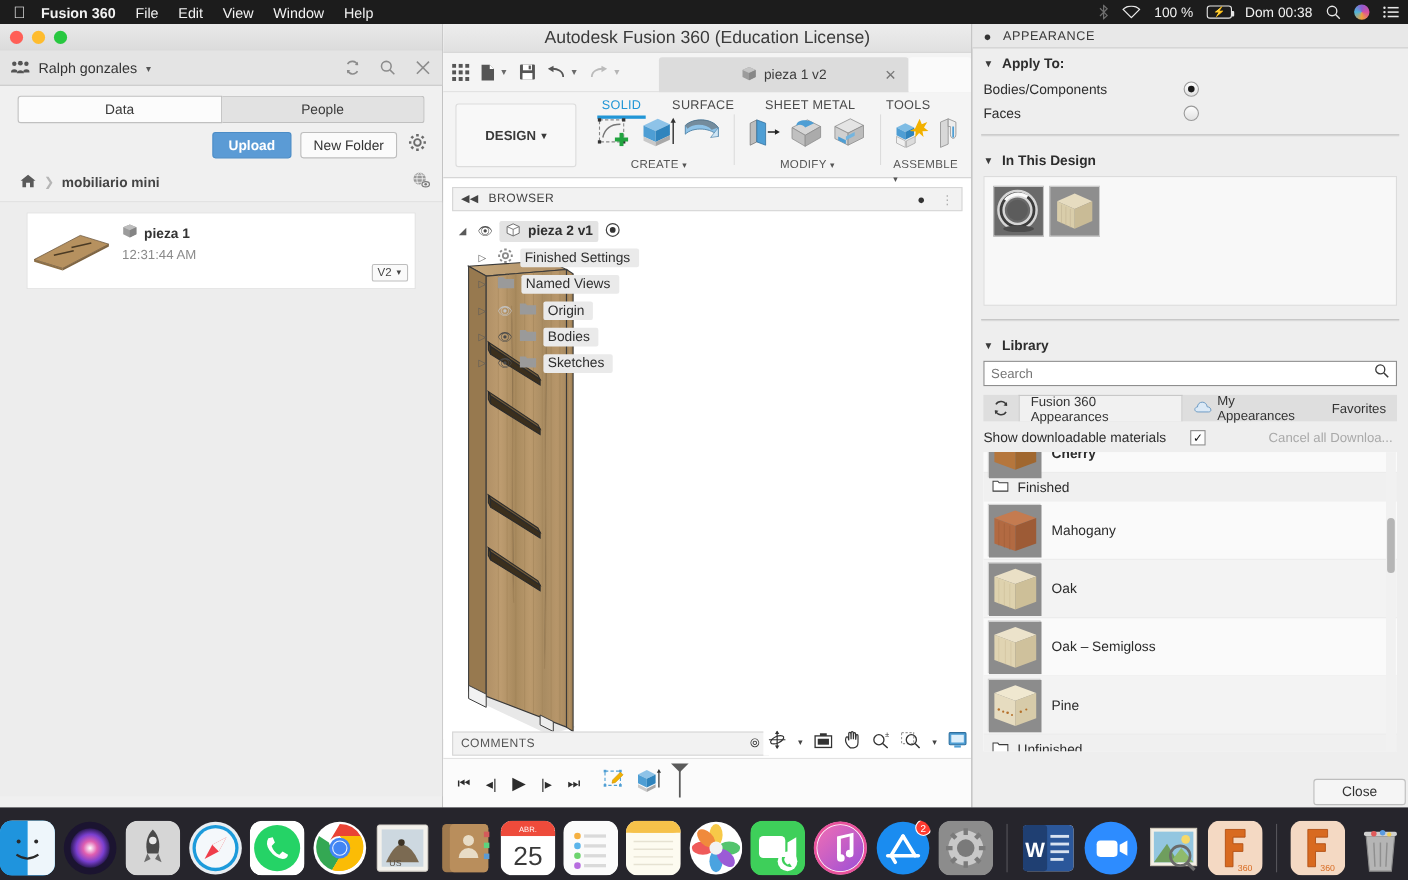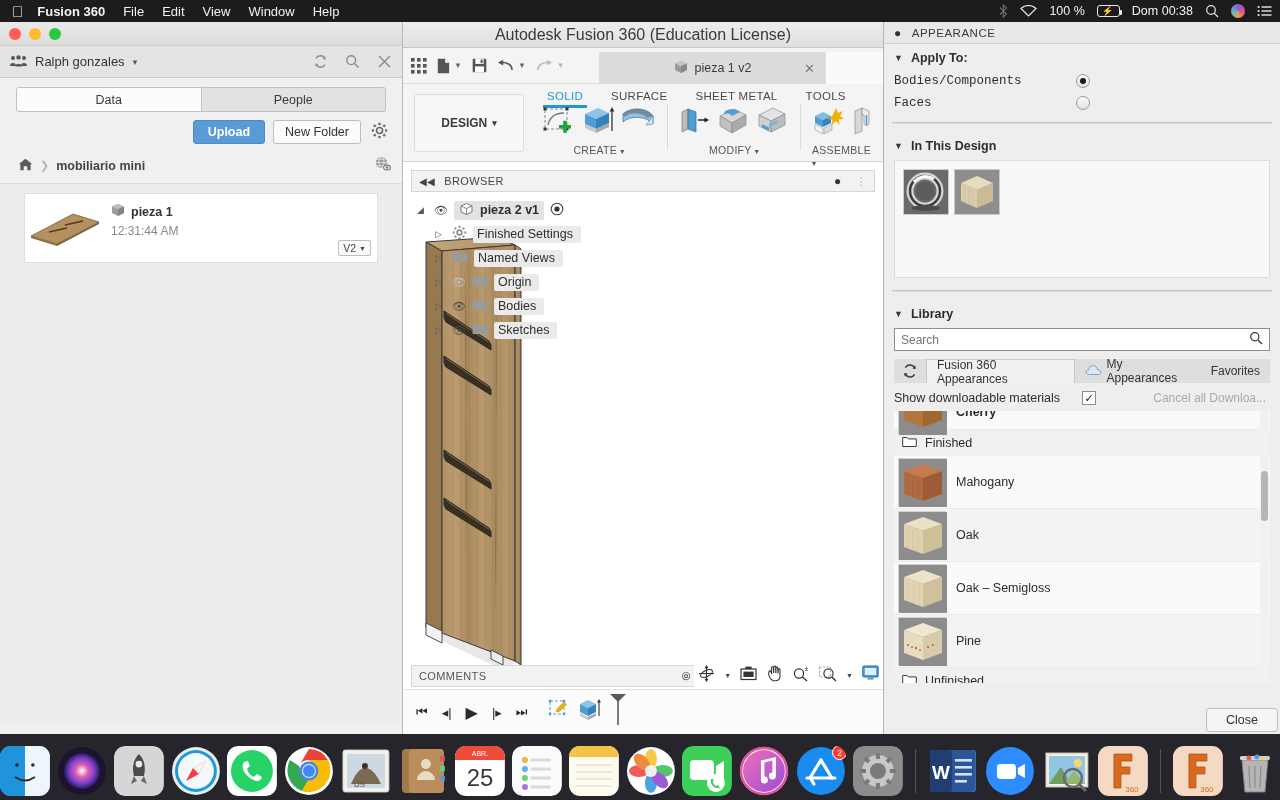--- a/index.html
+++ b/index.html
@@ -161,21 +161,21 @@
 
   
   .appearance { position: absolute; right: 0; top: 22px; width: 397px; height: 712px;
     background: #eeeeee; border-left: 1px solid #b4b4b4; }
   .ap-title { height: 22px; background: #e8e8e8; border-bottom: 1px solid #cfcfcf;
     display: flex; align-items: center; gap: 10px; padding: 0 10px;
     font-size: 11.5px; color: #3a3a3a; letter-spacing: .5px; }
   .sec-head { display: flex; align-items: center; gap: 8px; padding: 7px 12px 5px 10px;
     font-size: 12.5px; font-weight: bold; color: #2d2d2d; }
   .sec-caret { font-size: 9px; color: #3a3a3a; }
-  .ap-row { display: flex; align-items: center; padding: 4px 0 4px 10px; font-size: 12.5px; color: #2d2d2d; font-family: Liberation Mono, monospace; }
+  .ap-row { display: flex; align-items: center; padding: 4px 0 4px 10px; font-size: 12.5px; color: #2d2d2d; }
   .ap-row .radio { margin-left: auto; margin-right: 190px; }
   .radio { width: 14px; height: 14px; border-radius: 50%; border: 1px solid #9a9a9a;
     background: linear-gradient(#fdfdfd,#e2e2e2); display: flex; align-items: center; justify-content: center; }
   .radio.on::after { content: ""; width: 6px; height: 6px; border-radius: 50%; background: #1a1a1a; }
   .hr { height: 2px; background: #dcdcdc; margin: 8px 8px; border-top: 1px solid #c7c7c7; }
 
   .swatch-box { margin: 2px 10px 0 10px; height: 118px; background: #f8f8f8;
     border: 1px solid #dcdcdc; padding: 8px; display: flex; gap: 5px; align-items: flex-start; }
   .swatch { width: 46px; height: 46px; border: 1px solid #ccc; }
 
@@ -196,21 +196,21 @@
   .mat-row { height: 53px; display: flex; align-items: center; gap: 10px;
     border-bottom: 1px solid #ececec; padding-left: 4px; font-size: 12.5px; color: #2b2b2b; }
   .mat-row.alt { background: #f3f3f3; }
   .mat-thumb { width: 48px; height: 48px; border: 1px solid #d0d0d0; flex: 0 0 48px; }
   .grp-row { height: 26px; display: flex; align-items: center; gap: 8px;
     padding-left: 8px; background: #f0f0f0; font-size: 12.5px; color: #2b2b2b; }
   .mat-scroll { position: absolute; right: 1px; top: 0; width: 9px; height: 272px; background: #f1f1f1; }
   .mat-thumbbar { position: absolute; right: 2px; top: 60px; width: 7px; height: 50px;
     background: #b5b5b5; border-radius: 4px; }
 
-  .close-btn { position: absolute; right: 2px; bottom: 2px; width: 72px; height: 24px;
+  .close-btn { position: absolute; right: 2px; bottom: 2px; width: 84px; height: 24px;
     background: #f5f5f5; border: 1px solid #bdbdbd; border-radius: 3px;
     display: flex; align-items: center; justify-content: center; font-size: 12.5px; color: #333; }
 
   
   .dock { position: absolute; left: 0; bottom: 0; width: 1280px; height: 66px;
     background: rgba(20,18,26,0.92); display: flex; align-items: flex-end;
     justify-content: center; gap: 7px; padding-bottom: 4px; }
   .dock-ico { width: 50px; height: 50px; border-radius: 11px; position: relative;
     display: flex; align-items: center; justify-content: center;
     font-size: 22px; color: #fff; overflow: hidden; }

